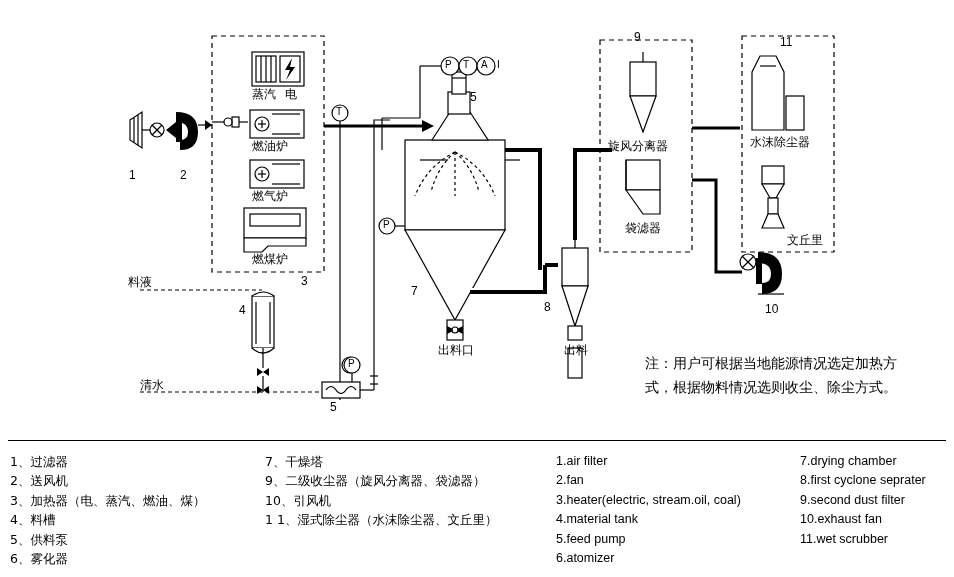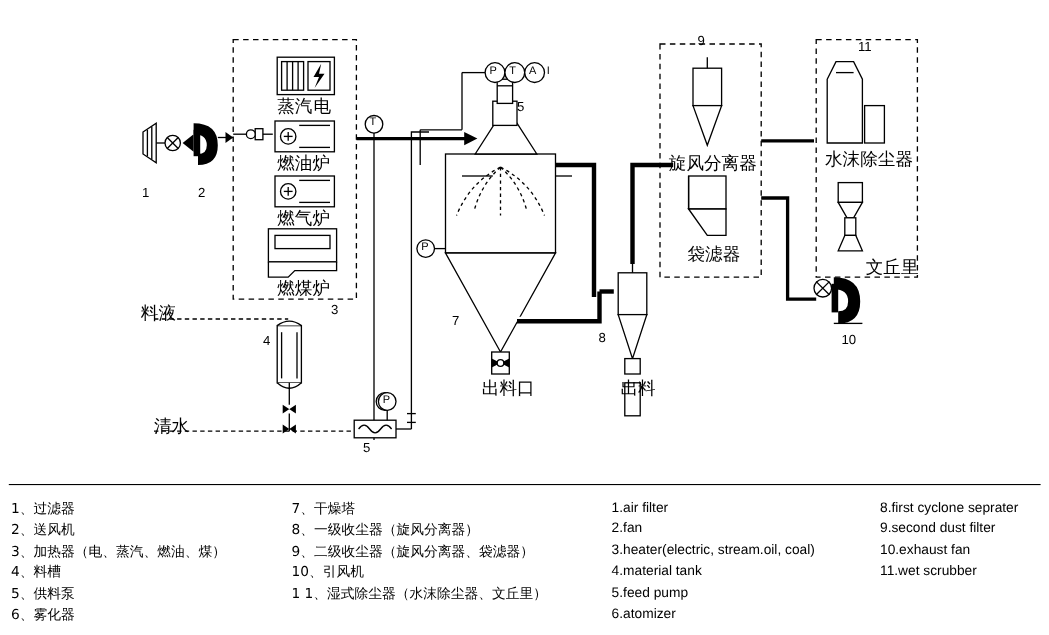--- a/index.html
+++ b/index.html
@@ -6,21 +6,21 @@
   body{
     width:954px;height:577px;
     background:#ffffff;
     font-family:"Liberation Sans","DejaVu Sans",sans-serif;
     color:#000;
     position:relative;
     overflow:hidden;
   }
   #stage{position:absolute;left:0;top:0;width:954px;height:577px;}
   svg.diagram{position:absolute;left:0;top:0;width:954px;height:577px;}
-  .lbl{position:absolute;font-size:16px;line-height:1.1;white-space:nowrap;}
+  .lbl{position:absolute;font-size:12px;line-height:1.1;white-space:nowrap;}
   .lbl-cn{font-family:"DejaVu Sans","Liberation Sans",sans-serif;}
   .num{position:absolute;font-size:12px;}
   .note{
     position:absolute;font-size:14px;line-height:1.7;
     font-family:"DejaVu Sans","Liberation Sans",sans-serif;
   }
   .legend{position:absolute;font-size:12.5px;line-height:1.55;}
   .legend-cn{font-family:"DejaVu Sans","Liberation Sans",sans-serif;}
   .legend div{white-space:nowrap;}
   .hr{position:absolute;left:8px;top:440px;width:938px;height:1px;background:#000;}
@@ -220,49 +220,53 @@
   <div class="lbl lbl-cn" style="left:252px;top:253px;">燃煤炉</div>
   <div class="lbl lbl-cn" style="left:128px;top:276px;">料液</div>
   <div class="lbl lbl-cn" style="left:140px;top:379px;">清水</div>
   <div class="lbl lbl-cn" style="left:608px;top:140px;">旋风分离器</div>
   <div class="lbl lbl-cn" style="left:625px;top:222px;">袋滤器</div>
   <div class="lbl lbl-cn" style="left:750px;top:136px;">水沫除尘器</div>
   <div class="lbl lbl-cn" style="left:755px;top:234px;margin-left:32px;">文丘里</div>
   <div class="lbl lbl-cn" style="left:438px;top:344px;">出料口</div>
   <div class="lbl lbl-cn" style="left:564px;top:344px;">出料</div>
 
+  <div class="note" style="left:645px;top:352px;">
+    <div>注：用户可根据当地能源情况选定加热方</div>
+    <div>式，根据物料情况选则收尘、除尘方式。</div>
+  </div>
 
   <div class="hr"></div>
 
   <div class="legend legend-cn" style="left:10px;top:452px;">
     <div>1、过滤器</div>
     <div>2、送风机</div>
     <div>3、加热器（电、蒸汽、燃油、煤）</div>
     <div>4、料槽</div>
     <div>5、供料泵</div>
     <div>6、雾化器</div>
   </div>
 
   <div class="legend legend-cn" style="left:265px;top:452px;">
     <div>7、干燥塔</div>
-    <div>8、一级收尘器（旋风分离器）</div>
     <div>9、二级收尘器（旋风分离器、袋滤器）</div>
     <div>10、引风机</div>
     <div>1 1、湿式除尘器（水沫除尘器、文丘里）</div>
   </div>
 
   <div class="legend" style="left:556px;top:452px;">
     <div>1.air filter</div>
     <div>2.fan</div>
     <div>3.heater(electric, stream.oil, coal)</div>
     <div>4.material tank</div>
     <div>5.feed pump</div>
     <div>6.atomizer</div>
   </div>
 
   <div class="legend" style="left:800px;top:452px;">
+    <div>7.drying chamber</div>
     <div>8.first cyclone seprater</div>
     <div>9.second dust filter</div>
     <div>10.exhaust fan</div>
     <div>11.wet scrubber</div>
   </div>
 
 </div>
 
 </body></html>

